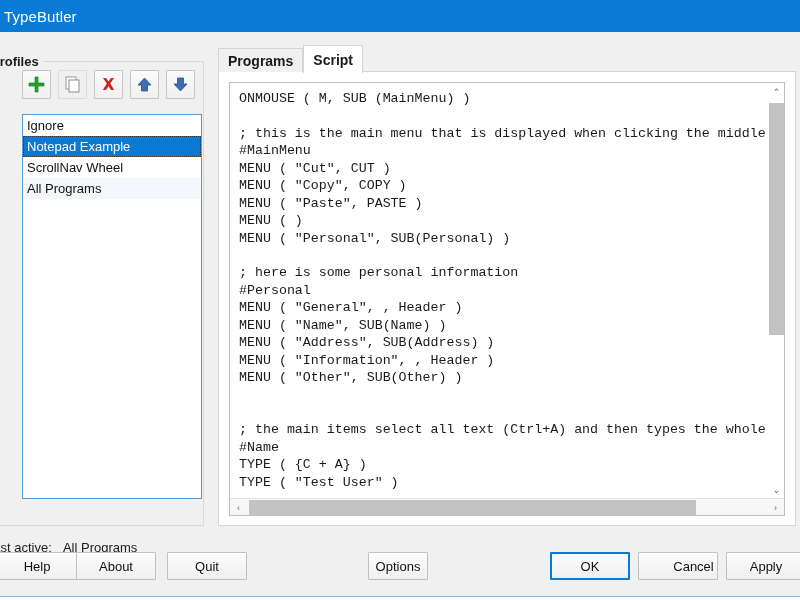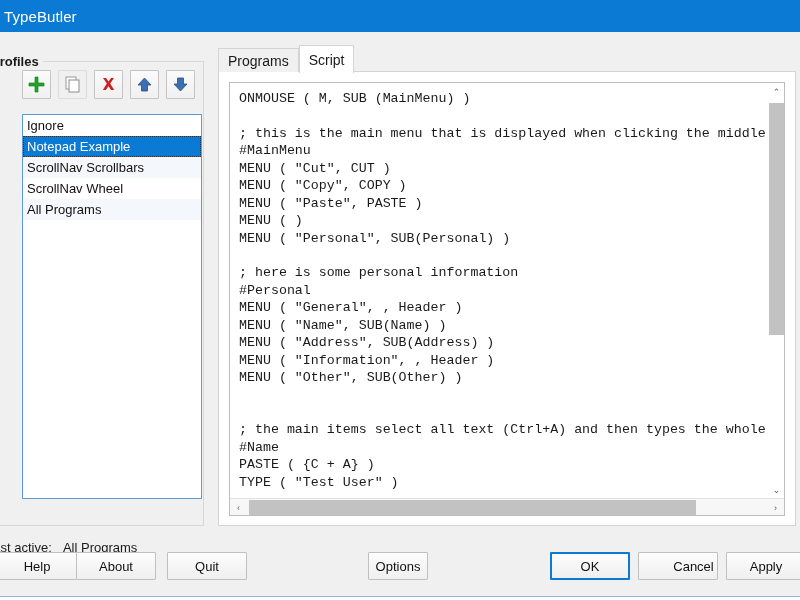--- a/index.html
+++ b/index.html
@@ -136,21 +136,21 @@
     left: 0; top: 0;
     height: 27px;
     display: flex;
     align-items: flex-end;
     z-index: 3;
   }
   .tab {
     height: 24px;
     padding: 0 9px;
     font-size: 14px;
-    font-weight: normal;
+    font-weight: bold;
     color: #1a1a1a;
     display: flex; align-items: center;
     background: #f0f0f0;
     border: 1px solid #d4d4d4;
     border-bottom: none;
     cursor: pointer;
     position: relative;
   }
   .tab.active {
     height: 28px;
@@ -332,21 +332,20 @@
           <svg width="19" height="19" viewBox="0 0 19 19">
             <path d="M9.5 16 L3 9 L6.5 9 L6.5 3 L12.5 3 L12.5 9 L16 9 z" fill="#3b6fb5" stroke="#28507f" stroke-width="0.8" stroke-linejoin="round"></path>
           </svg>
         </span>
       </div>
     </div>
 
     <div class="listbox">
       <div class="lrow">Ignore</div>
       <div class="lrow selected">Notepad Example</div>
-      <div class="lrow alt">ScrollNav Scrollbars</div>
       <div class="lrow">ScrollNav Wheel</div>
       <div class="lrow alt">All Programs</div>
     </div>
 
     <div class="lastactive">
       <span class="la-label">Last active:</span>
       <span class="la-value">All Programs</span>
     </div>
 
     <div class="tabhost">
@@ -372,21 +371,21 @@
             <div class="ed-line">#Personal</div>
             <div class="ed-line">MENU ( "General", , Header )</div>
             <div class="ed-line">MENU ( "Name", SUB(Name) )</div>
             <div class="ed-line">MENU ( "Address", SUB(Address) )</div>
             <div class="ed-line">MENU ( "Information", , Header )</div>
             <div class="ed-line">MENU ( "Other", SUB(Other) )</div>
             <div class="ed-line blank"></div>
             <div class="ed-line blank"></div>
             <div class="ed-line">; the main items select all text (Ctrl+A) and then types the whole n</div>
             <div class="ed-line">#Name</div>
-            <div class="ed-line">PASTE ( {C + A} )</div>
+            <div class="ed-line">TYPE ( {C + A} )</div>
             <div class="ed-line">TYPE ( "Test User" )</div>
 
           </div>
 
           <div class="vsb">
             <div class="arrow up">⌃</div>
             <div class="track">
               <div class="thumb"></div>
             </div>
             <div class="arrow down">⌄</div>

